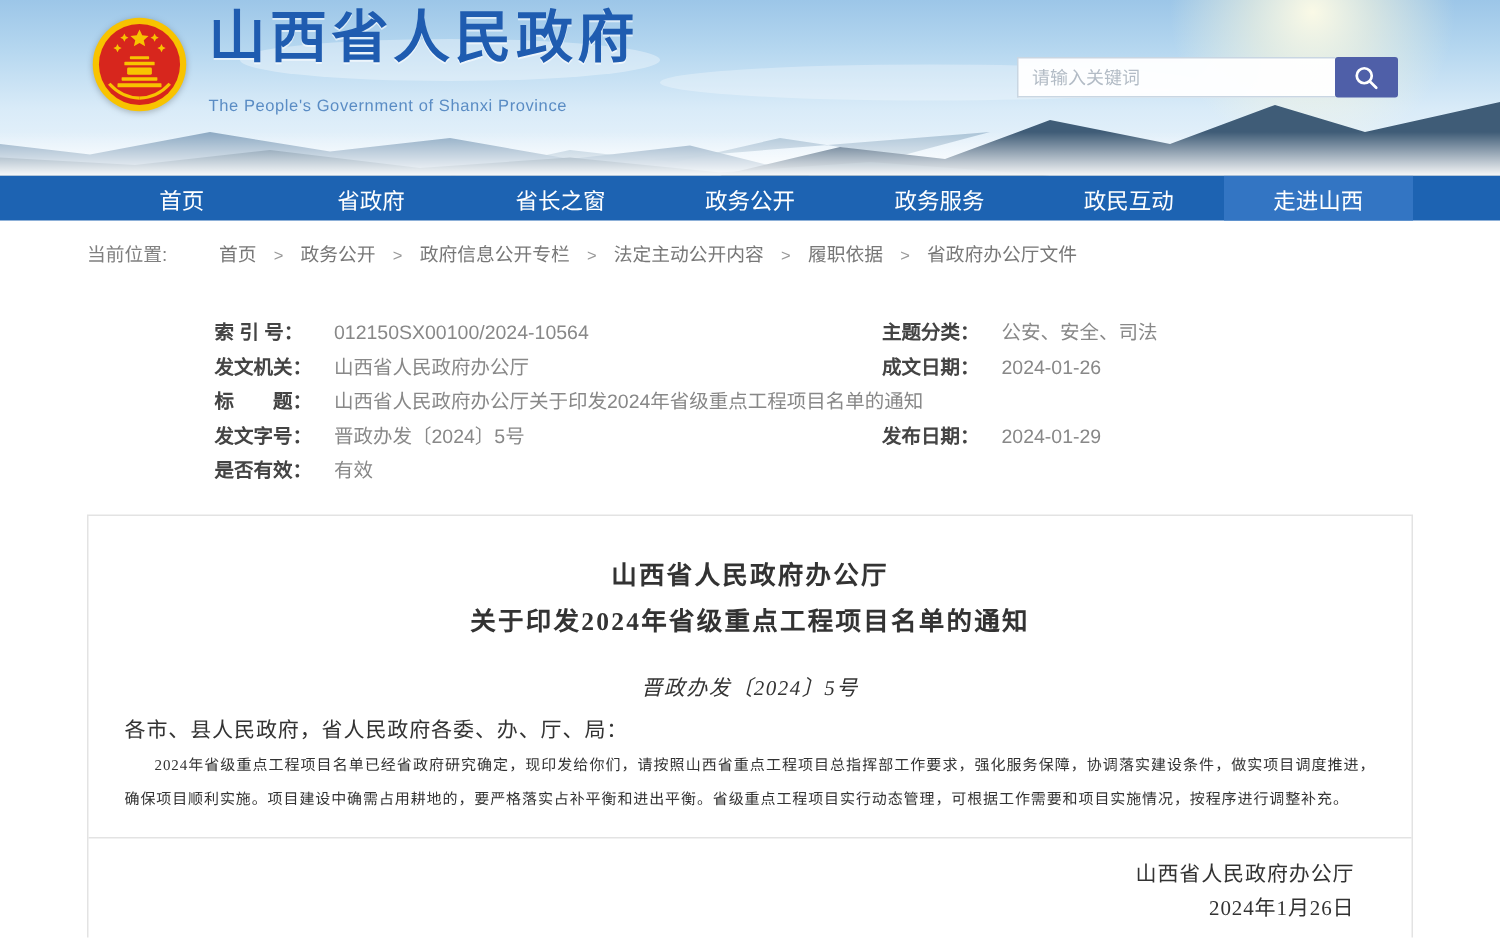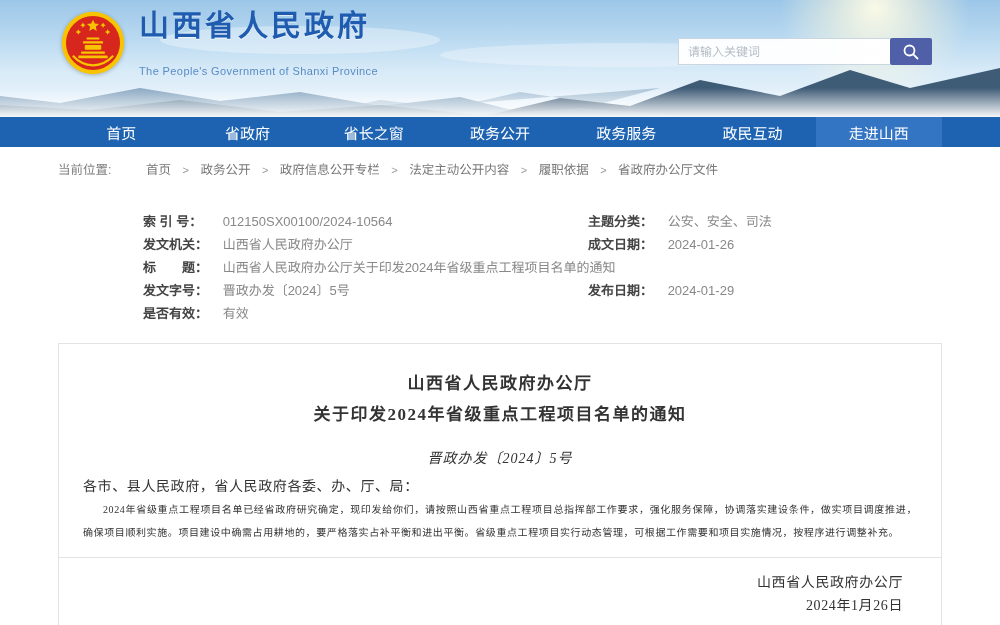--- a/index.html
+++ b/index.html
@@ -17,21 +17,21 @@
   
   .site-header{
     position:relative;height:117px;
     background:
       radial-gradient(circle at 875px 8px, rgba(255,252,230,.95) 0, rgba(255,249,220,.55) 40px, rgba(255,255,255,0) 95px),
       linear-gradient(180deg,#9cc6e8 0%,#b7d8f0 30%,#d9ebf8 62%,#eef6fc 100%);
   }
   .header-art{position:absolute;left:0;top:0;width:100%;height:100%;display:block;}
   .brand{position:absolute;left:60px;top:8px;display:flex;align-items:center;gap:13px;z-index:2;cursor:pointer;}
   .emblem{width:66px;height:66px;filter:drop-shadow(0 1px 2px rgba(0,0,0,.25));}
-  .site-title{font-size:30px;font-weight:bold;color:var(--title-blue);letter-spacing:3px;line-height:36px;text-shadow:0 1px 0 rgba(255,255,255,.6);}
+  .site-title{font-size:38px;font-weight:bold;color:var(--title-blue);letter-spacing:3px;line-height:36px;text-shadow:0 1px 0 rgba(255,255,255,.6);}
   .site-subtitle{font-size:11px;color:#5a8cc4;margin-top:21px;letter-spacing:.4px;}
   .search{position:absolute;right:68px;top:38px;display:flex;z-index:2;}
   .search-input{width:212px;height:27px;border:1px solid #c9d6e2;border-right:none;padding:0 9px;font-size:12px;color:#333;background:rgba(255,255,255,.95);outline:none;}
   .search-input::placeholder{color:#b3bcc6;}
   .search-btn{width:42px;height:27px;background:var(--search-button-bg);border:none;display:flex;align-items:center;justify-content:center;cursor:pointer;border-radius:2px;padding:0;}
   
   .main-nav{height:30px;background:var(--nav-blue);}
   .nav-inner{width:884px;margin:0 auto;height:100%;display:flex;}
   .nav-item{flex:1;display:flex;align-items:center;justify-content:center;color:#fff;font-size:15px;text-decoration:none;cursor:pointer;white-space:nowrap;}
   .nav-item.active{background:var(--nav-active-blue);}

